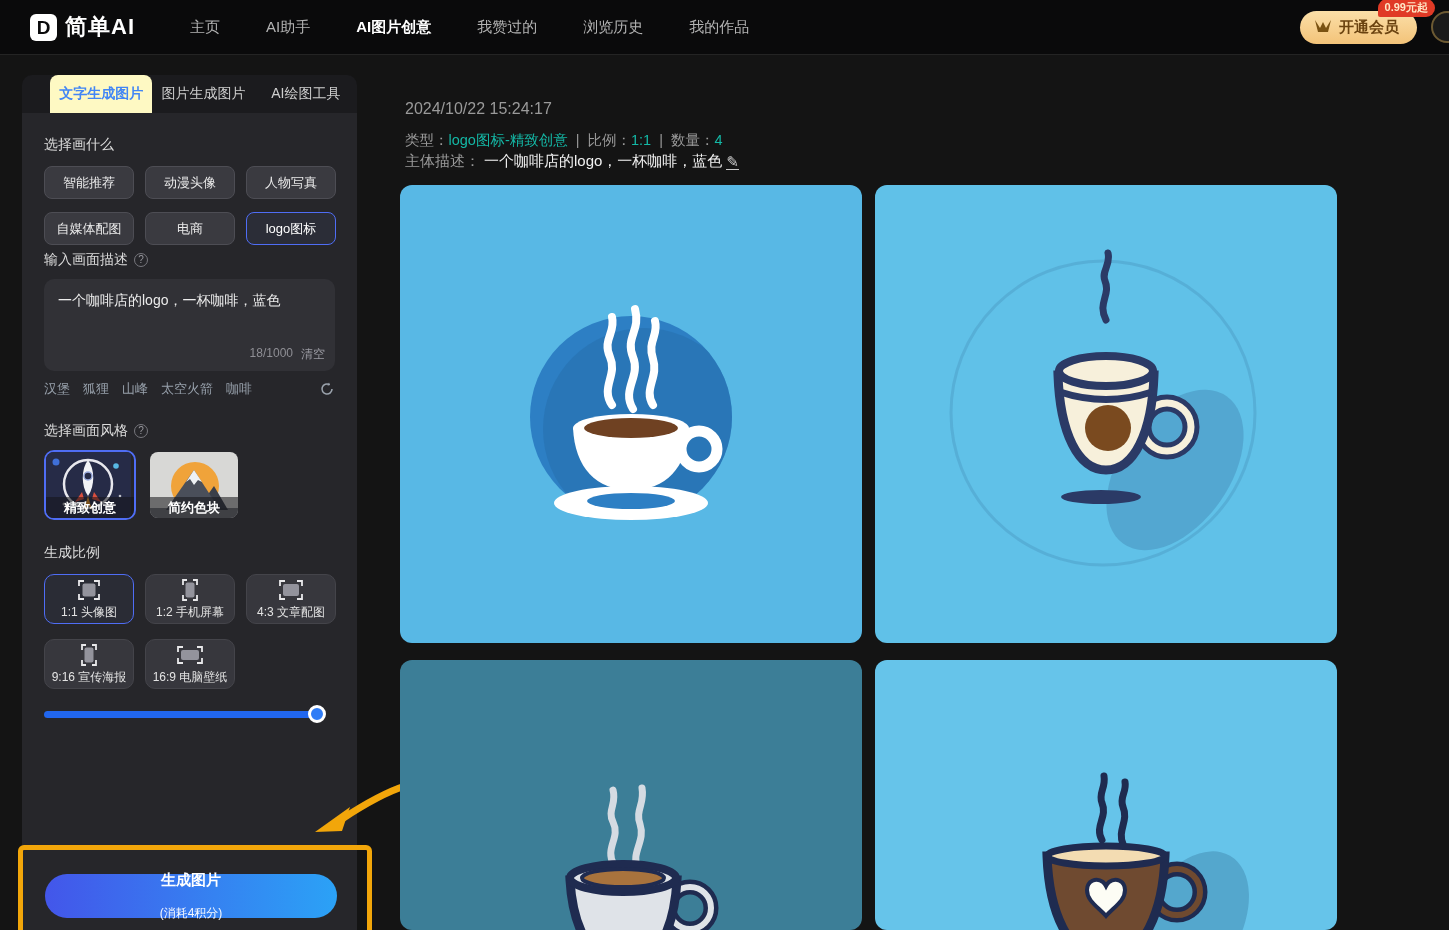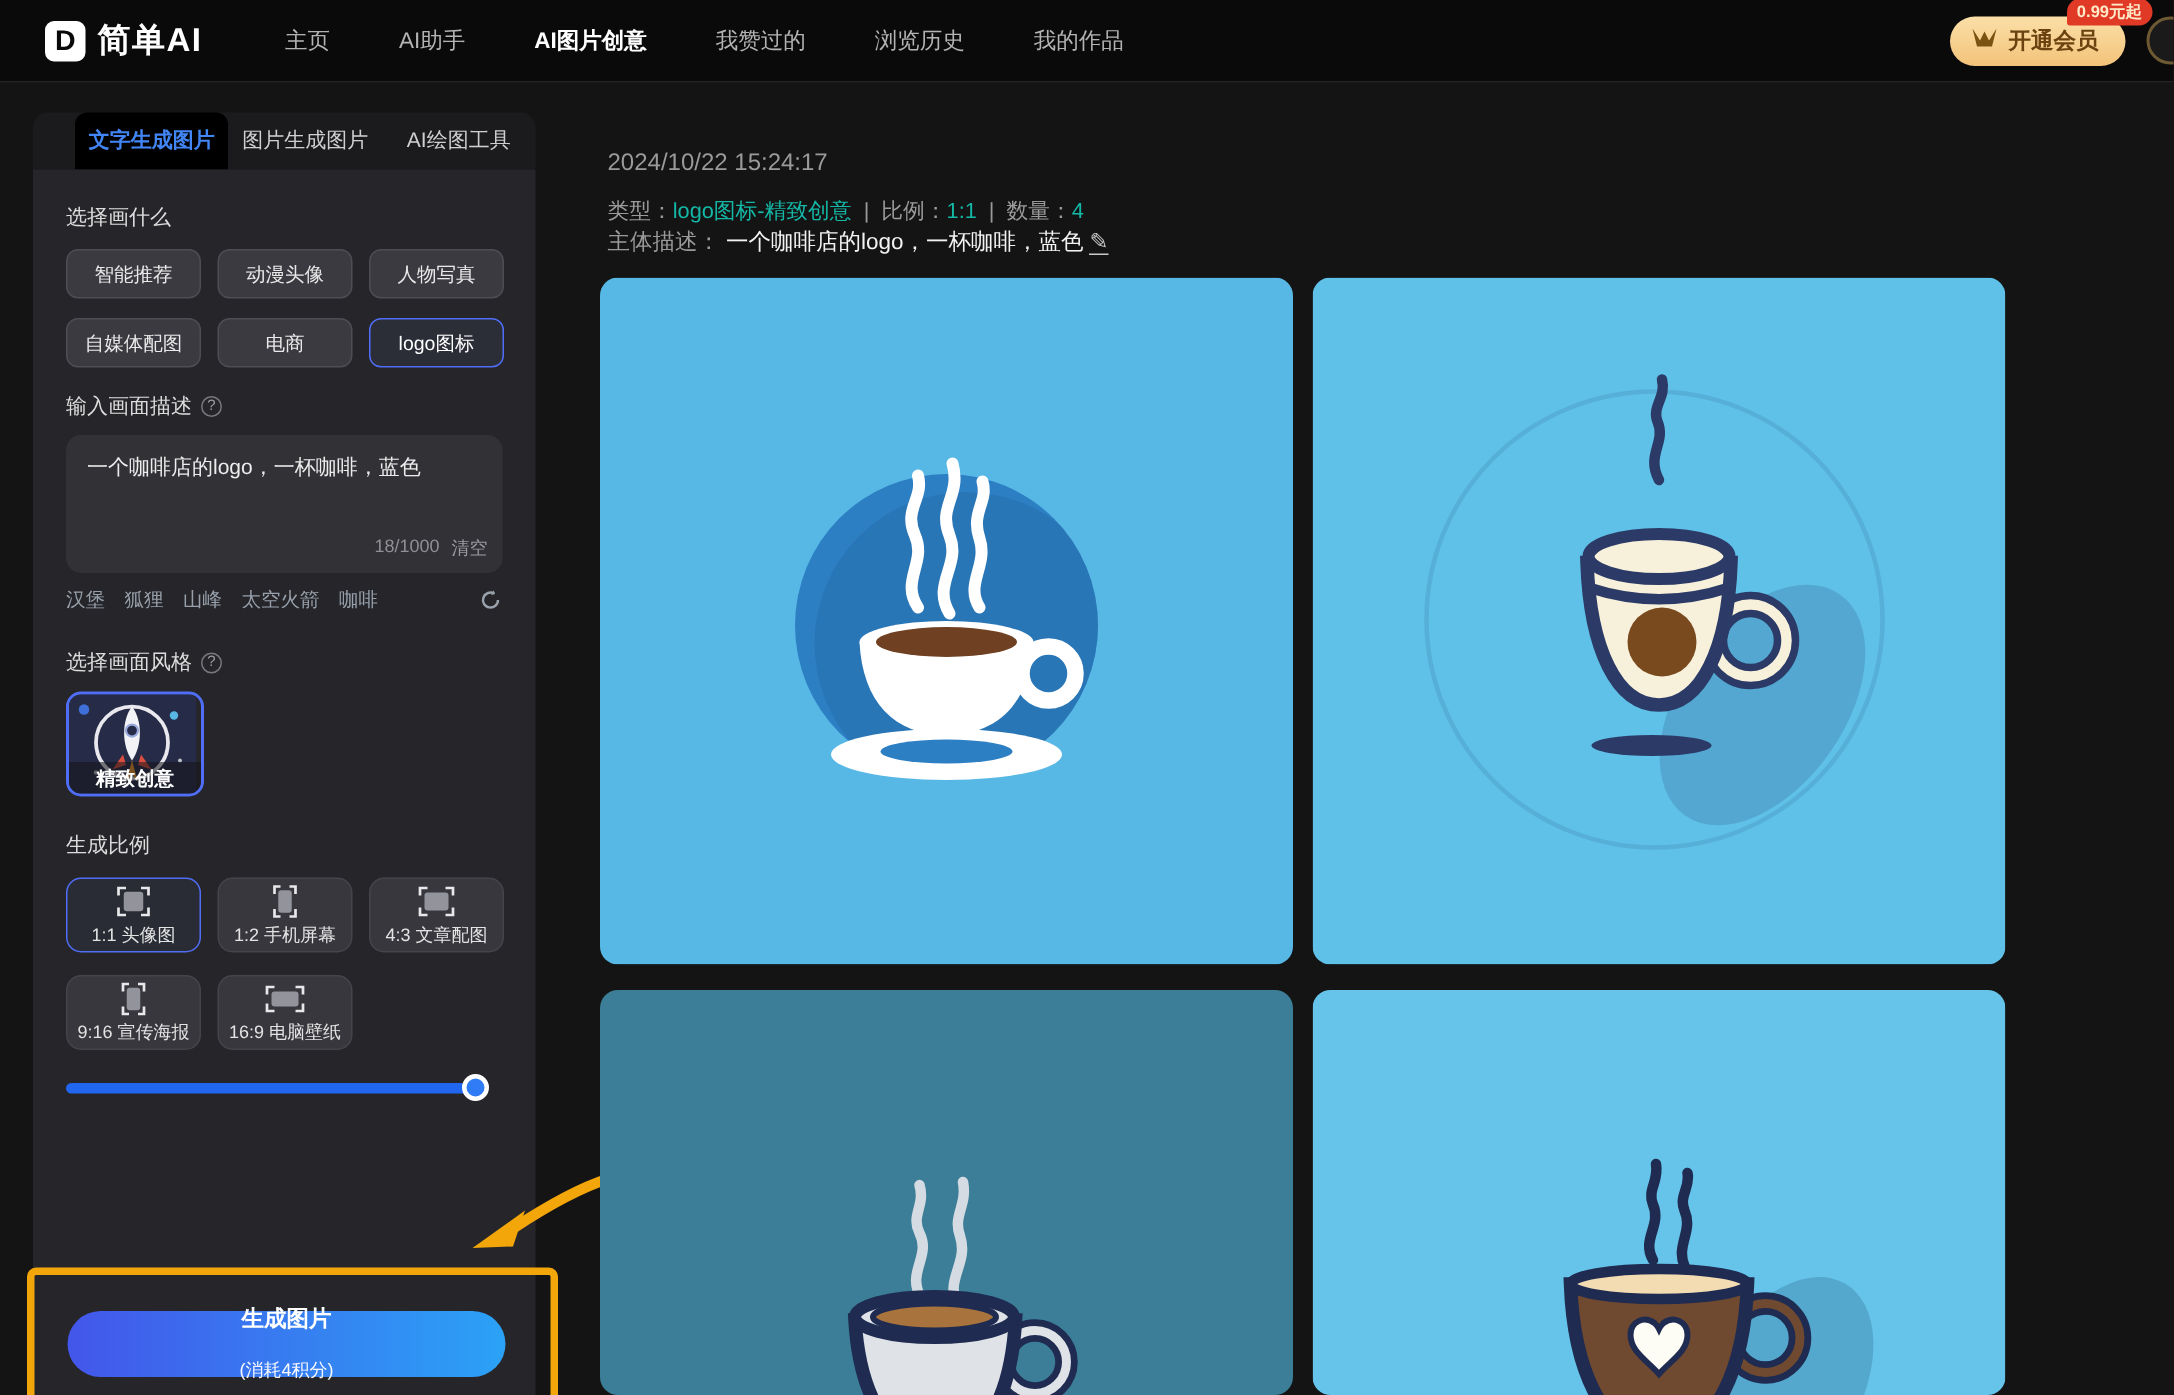--- a/index.html
+++ b/index.html
@@ -48,34 +48,34 @@
   .tabstrip {
     position:absolute; left:22px; top:75px; width:335px; height:38px;
     background:#1b1b1e; border-radius:10px 10px 0 0;
     display:flex; align-items:stretch;
   }
   .tab {
     flex:1; display:flex; align-items:center; justify-content:center;
     color:#cfcfcf; font-size:14px; cursor:pointer;
   }
   .tab.active {
-    background:#000000; border-radius:8px 8px 0 0;
+    background:#fef9c3; border-radius:8px 8px 0 0;
     color:#4286f5; font-weight:700;margin-left:28px;
   }
   .panel-body {
     position:absolute; left:22px; top:113px; width:335px; height:817px;
     background:#26262a; padding:0 22px;
   }
   .sec-title-row { display:flex; align-items:center; gap:6px; }
   .sec-title { color:#dcdcdc; font-size:14px; font-weight:500; }
   .q-icon {
     width:14px; height:14px; border:1px solid #77777d; border-radius:50%;
     color:#9a9aa0; font-size:10px; line-height:12px; text-align:center;
   }
-  .mt16{margin-top:23px;} .mt20{margin-top:17px;} .mt24{margin-top:24px;}
+  .mt16{margin-top:23px;} .mt20{margin-top:6px;} .mt24{margin-top:24px;}
   .btn-grid {
     margin-top:12px; display:grid;
     grid-template-columns:repeat(3,90px); grid-auto-rows:33px;
     column-gap:11px; row-gap:13px;
   }
   .cat-btn {
     background:#3a3a40; border:1px solid #4d4d54; border-radius:8px;
     color:#e9e9e9; font-size:13px; cursor:pointer;
     display:flex; align-items:center; justify-content:center; white-space:nowrap;
   }
@@ -254,20 +254,31 @@
         <circle cx="18" cy="52" r="1.5" fill="#ffffff" opacity=".7"></circle>
         <circle cx="74" cy="44" r="1.3" fill="#ffffff" opacity=".7"></circle>
         <circle cx="42" cy="32" r="24" fill="none" stroke="#e8e8ee" stroke-width="2.5"></circle>
         <path d="M36,40 L29,50 L38,47 Z" fill="#d94f3f"></path>
         <path d="M48,40 L55,50 L46,47 Z" fill="#d94f3f"></path>
         <path d="M42,44 L38,58 L42,53 L46,58 Z" fill="#f59a23"></path>
         <path d="M42,8 C49,17 49,34 42,44 C35,34 35,17 42,8 Z" fill="#f2f3f6"></path>
         <circle cx="42" cy="24" r="4" fill="#262b47" stroke="#9ad" stroke-width="1.5"></circle>
       </svg>
       <div class="style-label">精致创意</div>
+    </div>
+    <div class="style-card">
+      <svg width="89" height="70" viewBox="0 0 89 70">
+        <rect width="89" height="70" fill="#d8d8d6"></rect>
+        <circle cx="45" cy="34" r="24" fill="#f0a33a"></circle>
+        <path d="M47,58 L64,34 L78,58 Z" fill="#3a3f49"></path>
+        <path d="M16,58 L44,18 L70,58 Z" fill="#4a4f5a"></path>
+        <path d="M44,18 L52,30 L48,28 L44,33 L40,27 L36,30 Z" fill="#eef1f4"></path>
+        <rect x="0" y="56" width="89" height="14" fill="#30343d" opacity=".6"></rect>
+      </svg>
+      <div class="style-label">简约色块</div>
     </div>
   </div>
 
   <div class="sec-title-row mt24">
     <span class="sec-title">生成比例</span>
   </div>
   <div class="ratio-grid">
     <div class="ratio-card selected">
       <svg width="30" height="24" viewBox="0 0 30 24">
         <rect x="8.5" y="5.5" width="13" height="13" rx="2" fill="#93939c"></rect>

